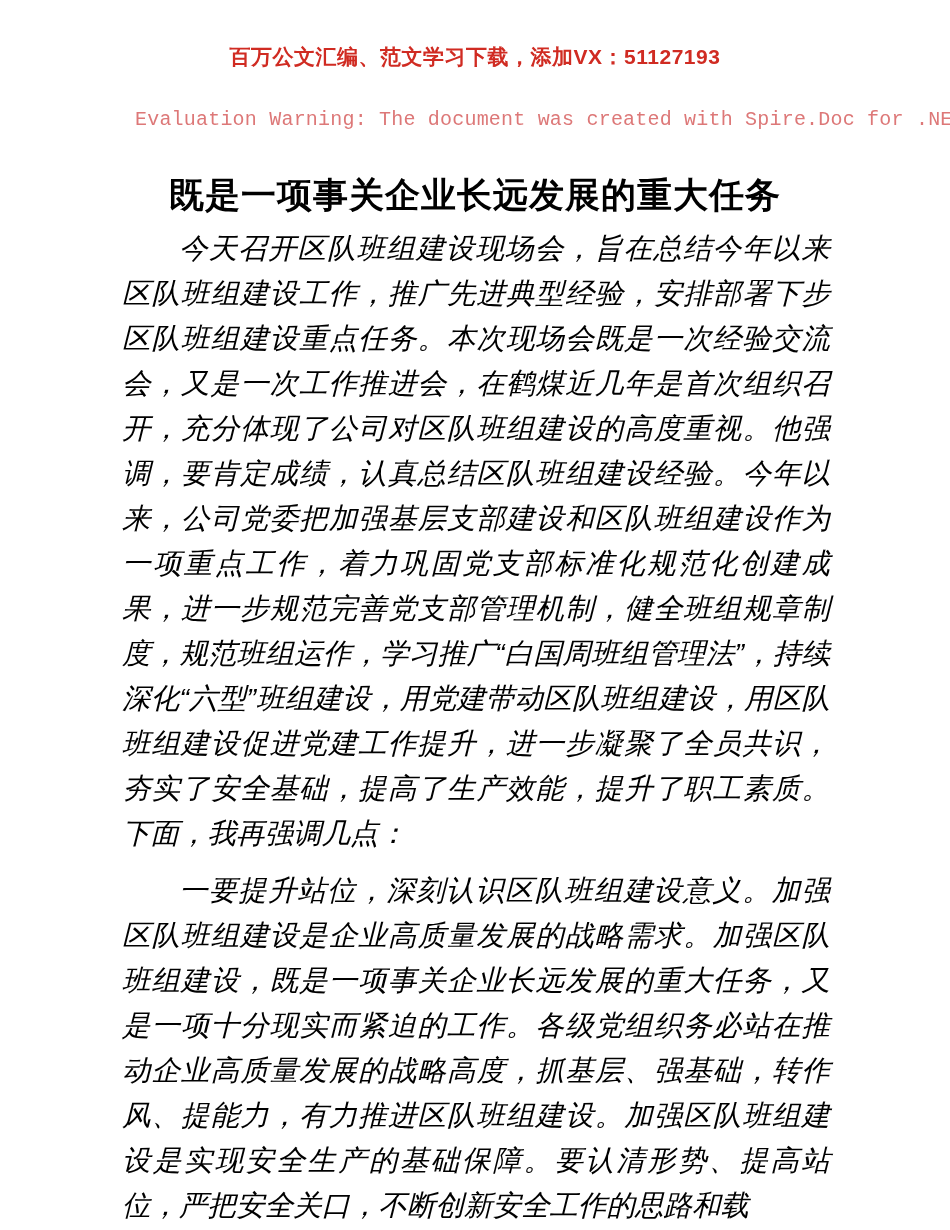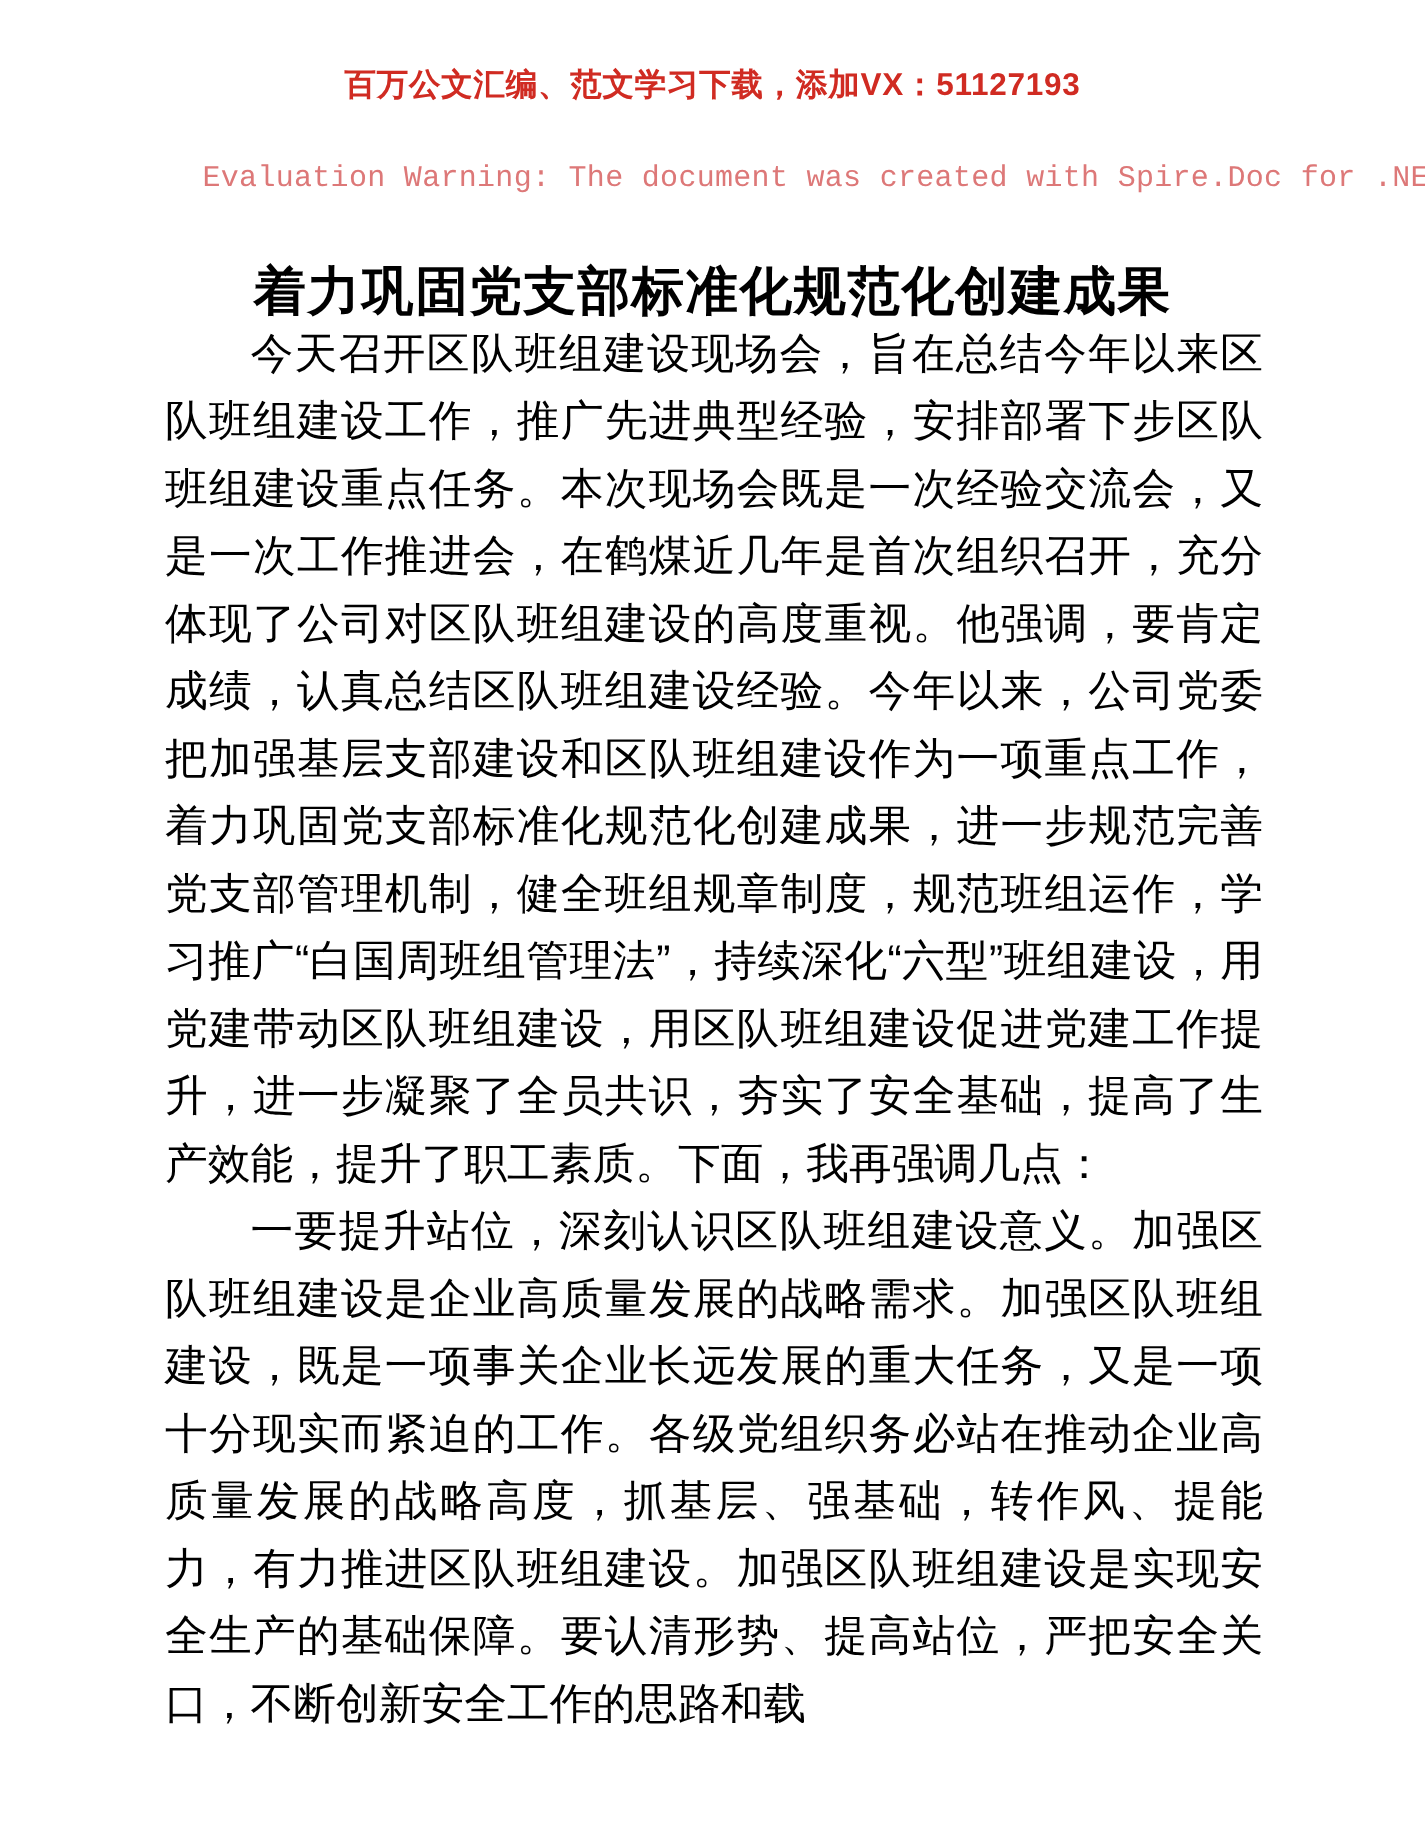--- a/index.html
+++ b/index.html
@@ -70,31 +70,32 @@
 
   
   .body-block {
     position: absolute;
     top: 214px;
     left: 110px;
     width: 732px;
   }
 
   .body-para {
-    margin: 0;
+    margin: 12px;
     padding: 0;
     font-size: 28.5px;
     line-height: 45px;
     color: #000000;
     text-align: justify;
     text-justify: inter-character;
     text-indent: 57px;
     font-weight: 400;
     letter-spacing: 0px;
     font-family: "Liberation Sans", "DejaVu Sans", sans-serif;
+    font-style: italic;
   }
   .body-para + .body-para {
     margin-top: 0px;
   }
 
   
   .page-footer {
     position: absolute;
     top: 1131px;
     left: 0;
@@ -108,21 +109,21 @@
 </style>
 </head>
 <body>
 
 <div class="page">
 
   <div class="promo-banner">百万公文汇编、范文学习下载，添加VX：51127193</div>
 
   <div class="eval-warning">Evaluation Warning: The document was created with Spire.Doc for .NET.</div>
 
-  <h1 class="doc-title">着力巩固党支部标准化规范化创建成果</h1>
+  <h1 class="doc-title">既是一项事关企业长远发展的重大任务</h1>
 
   <div class="body-block">
     <p class="body-para">今天召开区队班组建设现场会，旨在总结今年以来区队班组建设工作，推广先进典型经验，安排部署下步区队班组建设重点任务。本次现场会既是一次经验交流会，又是一次工作推进会，在鹤煤近几年是首次组织召开，充分体现了公司对区队班组建设的高度重视。他强调，要肯定成绩，认真总结区队班组建设经验。今年以来，公司党委把加强基层支部建设和区队班组建设作为一项重点工作，着力巩固党支部标准化规范化创建成果，进一步规范完善党支部管理机制，健全班组规章制度，规范班组运作，学习推广“白国周班组管理法”，持续深化“六型”班组建设，用党建带动区队班组建设，用区队班组建设促进党建工作提升，进一步凝聚了全员共识，夯实了安全基础，提高了生产效能，提升了职工素质。下面，我再强调几点：</p>
     <p class="body-para">一要提升站位，深刻认识区队班组建设意义。加强区队班组建设是企业高质量发展的战略需求。加强区队班组建设，既是一项事关企业长远发展的重大任务，又是一项十分现实而紧迫的工作。各级党组织务必站在推动企业高质量发展的战略高度，抓基层、强基础，转作风、提能力，有力推进区队班组建设。加强区队班组建设是实现安全生产的基础保障。要认清形势、提高站位，严把安全关口，不断创新安全工作的思路和载</p>
   </div>
 
 
 </div>
 
 </body></html>

